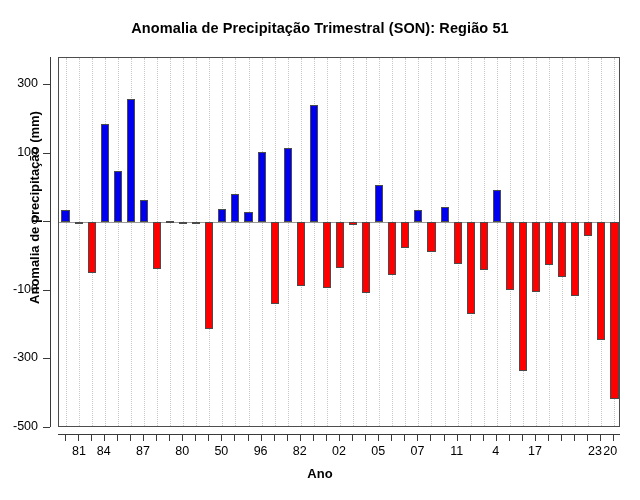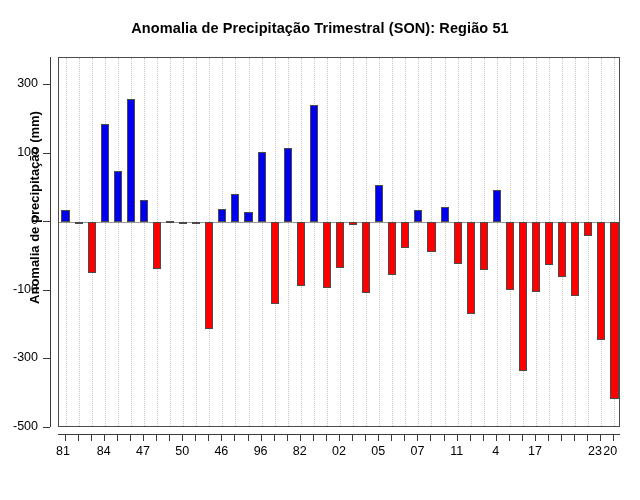--- a/index.html
+++ b/index.html
@@ -303,30 +303,31 @@
       <div class="xtick" style="left: 521.98px;"></div>
       <div class="xtick" style="left: 535.05px;"></div>
       <div class="xtick" style="left: 548.12px;"></div>
       <div class="xtick" style="left: 561.19px;"></div>
       <div class="xtick" style="left: 574.26px;"></div>
       <div class="xtick" style="left: 587.33px;"></div>
       <div class="xtick" style="left: 600.4px;"></div>
       <div class="xtick" style="left: 613.47px;"></div>
     </div>
   <div id="x-axis-labels">
-      <div class="xlabel" style="left: 63px;">81</div>
+      <div class="xlabel" style="left: 79px;">81</div>
       <div class="xlabel" style="left: 103.74px;">84</div>
-      <div class="xlabel" style="left: 142.95px;">47</div>
-      <div class="xlabel" style="left: 182.16px;">50</div>
-      <div class="xlabel" style="left: 221.37px;">46</div>
+      <div class="xlabel" style="left: 142.95px;">87</div>
+      <div class="xlabel" style="left: 182.16px;">80</div>
+      <div class="xlabel" style="left: 221.37px;">50</div>
       <div class="xlabel" style="left: 260.58px;">96</div>
       <div class="xlabel" style="left: 299.79px;">82</div>
       <div class="xlabel" style="left: 339px;">02</div>
       <div class="xlabel" style="left: 378.21px;">05</div>
       <div class="xlabel" style="left: 417.42px;">07</div>
       <div class="xlabel" style="left: 456.63px;">11</div>
       <div class="xlabel" style="left: 495.84px;">4</div>
       <div class="xlabel" style="left: 535.05px;">17</div>
       <div class="xlabel" style="left: 574.26px; margin-left: 21px;">20</div>
       <div class="xlabel" style="left: 595px;">23</div>
     </div>
+  <div id="x-axis-title">Ano</div>
 
 </div>
 
 </body></html>

